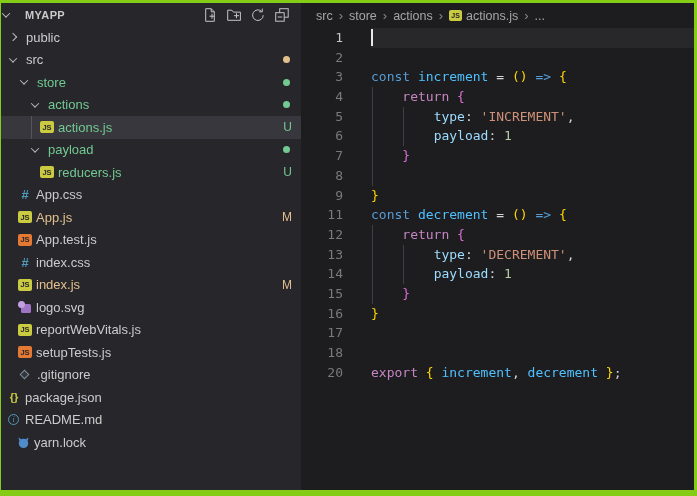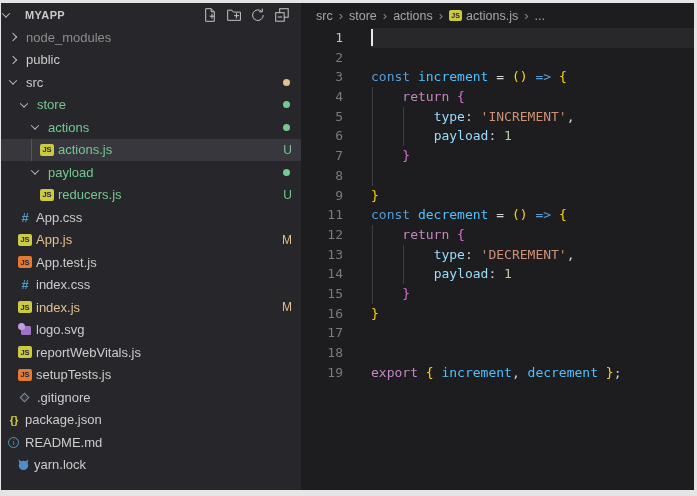--- a/index.html
+++ b/index.html
@@ -1,18 +1,18 @@
 <!DOCTYPE html>
 <html><head>
 <meta charset="utf-8">
 <style>
   * { margin:0; padding:0; box-sizing:border-box; }
   html,body { background:#101012; }
   .window {
-    position:relative; width:697px; height:496px; background:#e5e5e5;
+    position:relative; width:697px; height:496px; background:#84cc16;
     font-family:"Liberation Sans", sans-serif; overflow:hidden;
   }
   
   .sidebar {
     position:absolute; left:1px; top:3px; width:300px; height:487px;
     background:#26262b; overflow:hidden;
   }
   .sb-header { height:23px; display:flex; align-items:center; padding-left:5px; }
   .sb-title { font-size:11px; font-weight:bold; letter-spacing:.4px; color:#cacaca; margin-left:10px; }
   .sb-actions { margin-left:auto; display:flex; gap:8px; padding-right:11px; }
@@ -86,25 +86,20 @@
               <rect x="5.7" y="1.7" width="8.5" height="8.5" fill="none" stroke="#c5c5c5"></rect>
               <rect x="1.7" y="5.7" width="8.5" height="8.5" fill="#26262b" stroke="#c5c5c5"></rect>
               <path d="M3.7 10h4.5" stroke="#c5c5c5"></path>
             </svg>
           </span>
         </span>
     </div>
     <div class="tree" id="tree">
         <div class="tree-row" style="padding-left: 6px;">
           <span class="chev right"></span>
-          <span class="tree-label" style="color: rgb(141, 141, 141);">node_modules</span>
-          <span class="row-meta"></span>
-        </div>
-        <div class="tree-row" style="padding-left: 6px;">
-          <span class="chev right"></span>
           <span class="tree-label" style="color: rgb(204, 204, 204);">public</span>
           <span class="row-meta"></span>
         </div>
         <div class="tree-row" style="padding-left: 6px;">
           <span class="chev down"></span>
           <span class="tree-label" style="color: rgb(204, 204, 204);">src</span>
           <span class="row-meta">
             <span class="dot" style="background: rgb(226, 192, 141);"></span>
           </span>
         </div>
@@ -306,19 +301,19 @@
         </div>
         <div class="line">
           <span class="gutter">17</span>
           <span class="line-code"></span>
         </div>
         <div class="line">
           <span class="gutter">18</span>
           <span class="line-code"></span>
         </div>
         <div class="line">
-          <span class="gutter">19</span>
+          <span class="gutter">20</span>
           <span class="line-code"><span style="color: rgb(197, 134, 192);">export</span><span style="color: rgb(212, 212, 212);"> </span><span style="color: rgb(255, 215, 0);">{</span><span style="color: rgb(212, 212, 212);"> </span><span style="color: rgb(79, 193, 255);">increment</span><span style="color: rgb(212, 212, 212);">,</span><span style="color: rgb(212, 212, 212);"> </span><span style="color: rgb(79, 193, 255);">decrement</span><span style="color: rgb(212, 212, 212);"> </span><span style="color: rgb(255, 215, 0);">}</span><span style="color: rgb(212, 212, 212);">;</span></span>
         </div>
       </div>
   </div>
 
 </div>
 
 </body></html>

